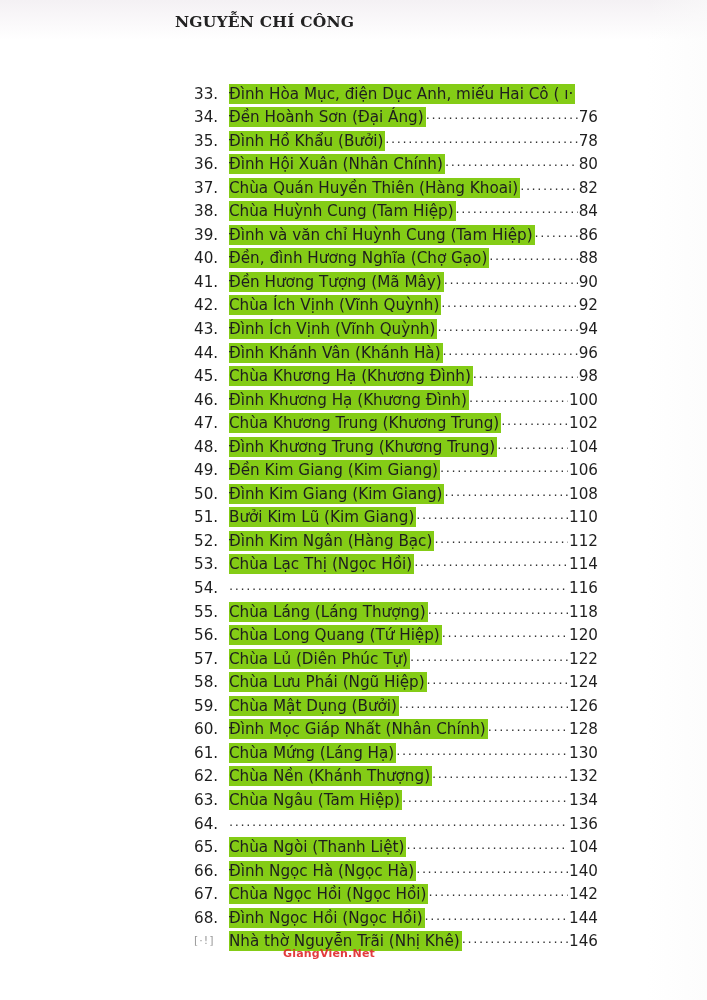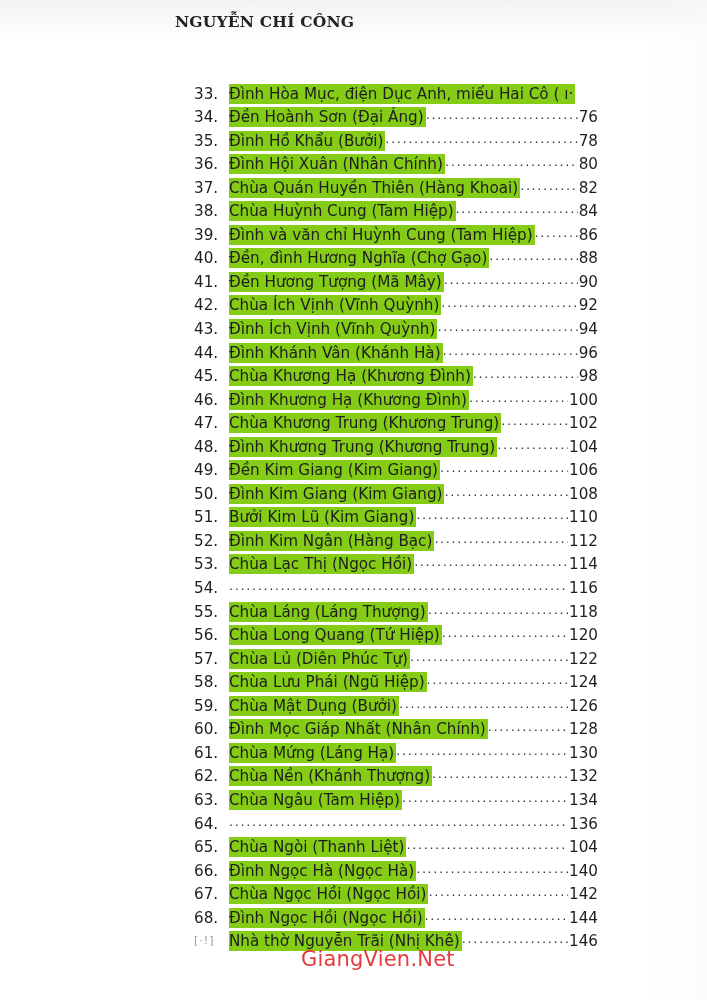--- a/index.html
+++ b/index.html
@@ -68,27 +68,28 @@
       padding-left: 1px;
     }
     .toc-row.cut .toc-leader::before { content: ""; }
     .toc-row.faint .toc-num {
       color: #9a9a9a;
       font-size: 11px;
       letter-spacing: 1px;
     }
     .watermark {
       position: absolute;
-      left: 301px;
+      left: 283px;
       top: 947px;
       font-family: "DejaVu Sans", sans-serif;
-      font-size: 21px;
+      font-size: 11px;
       color: #e0262a;
       opacity: 0.9;
       letter-spacing: 0.2px;
+      font-weight: bold;
     }
     .page-shadow-right {
       position: absolute;
       right: 0;
       top: 0;
       width: 60px;
       height: 1000px;
       background: linear-gradient(90deg, rgba(255,255,255,0) 0%, rgba(250,250,250,0.6) 100%);
       pointer-events: none;
     }

